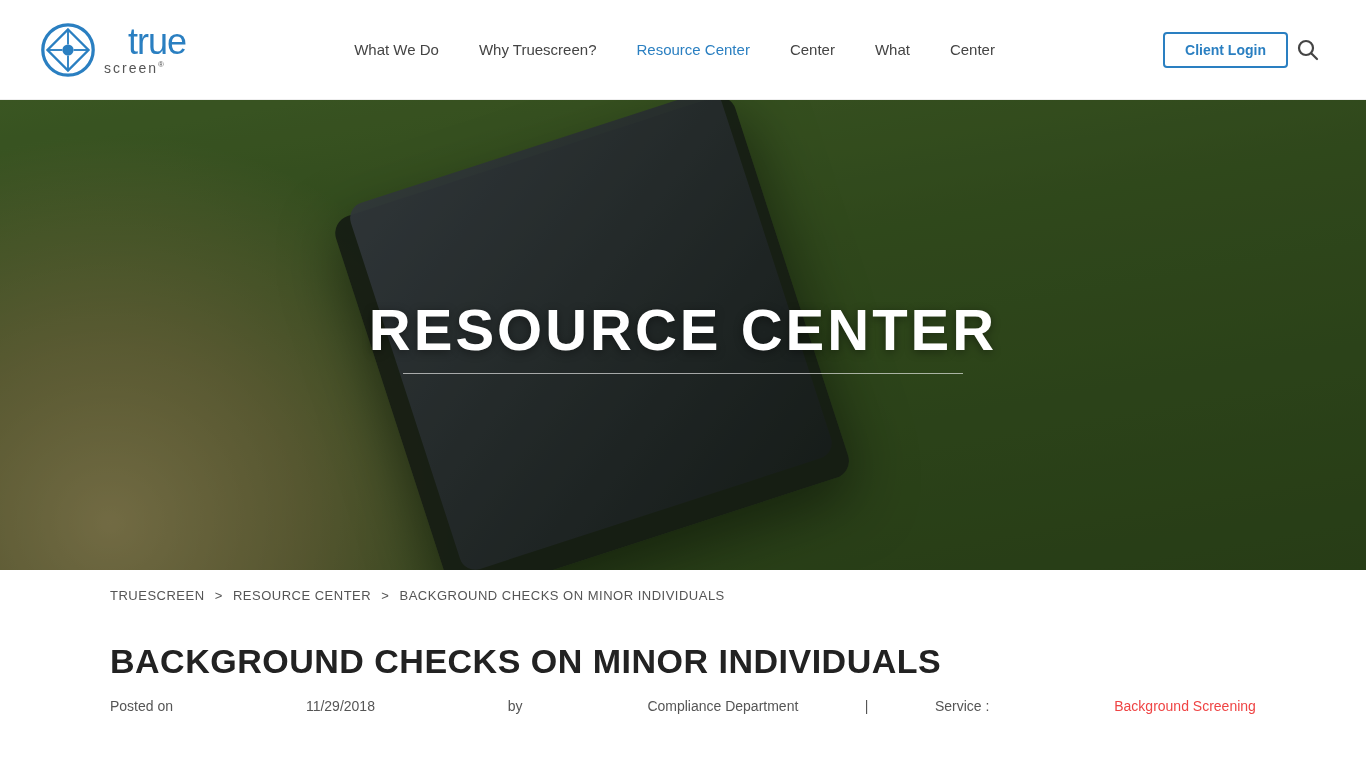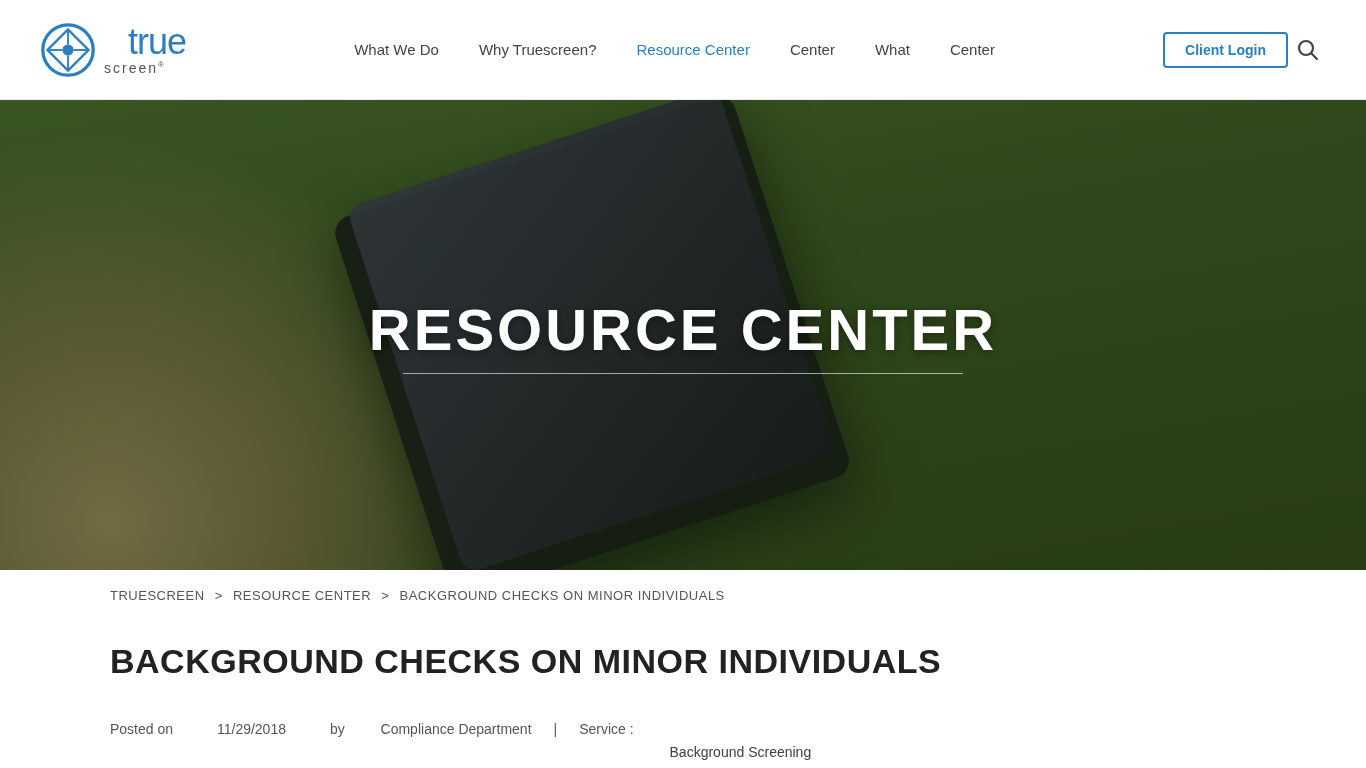--- a/index.html
+++ b/index.html
@@ -166,41 +166,41 @@
       line-height: 1.2;
     }
 
     .article-meta {
       font-size: 14px;
       color: #555;
       display: flex;
       align-items: center;
       gap: 16px;
       flex-wrap: wrap;
+      justify-content: space-between;
     }
 
     .meta-label {
       color: #555;
     }
 
     .meta-date {
       color: #555;
       margin: 0 8px;
     }
 
     .meta-separator {
       margin: 0 6px;
       color: #555;
     }
 
     .meta-link {
-      color: #404040;
+      color: #ef4444;
       text-decoration: none;
       cursor: pointer;
-      margin-top: 46px;
     }
 
     
     .logo-container {
       display: flex;
       align-items: center;
     }
 
     .logo-icon {
       width: 56px;

